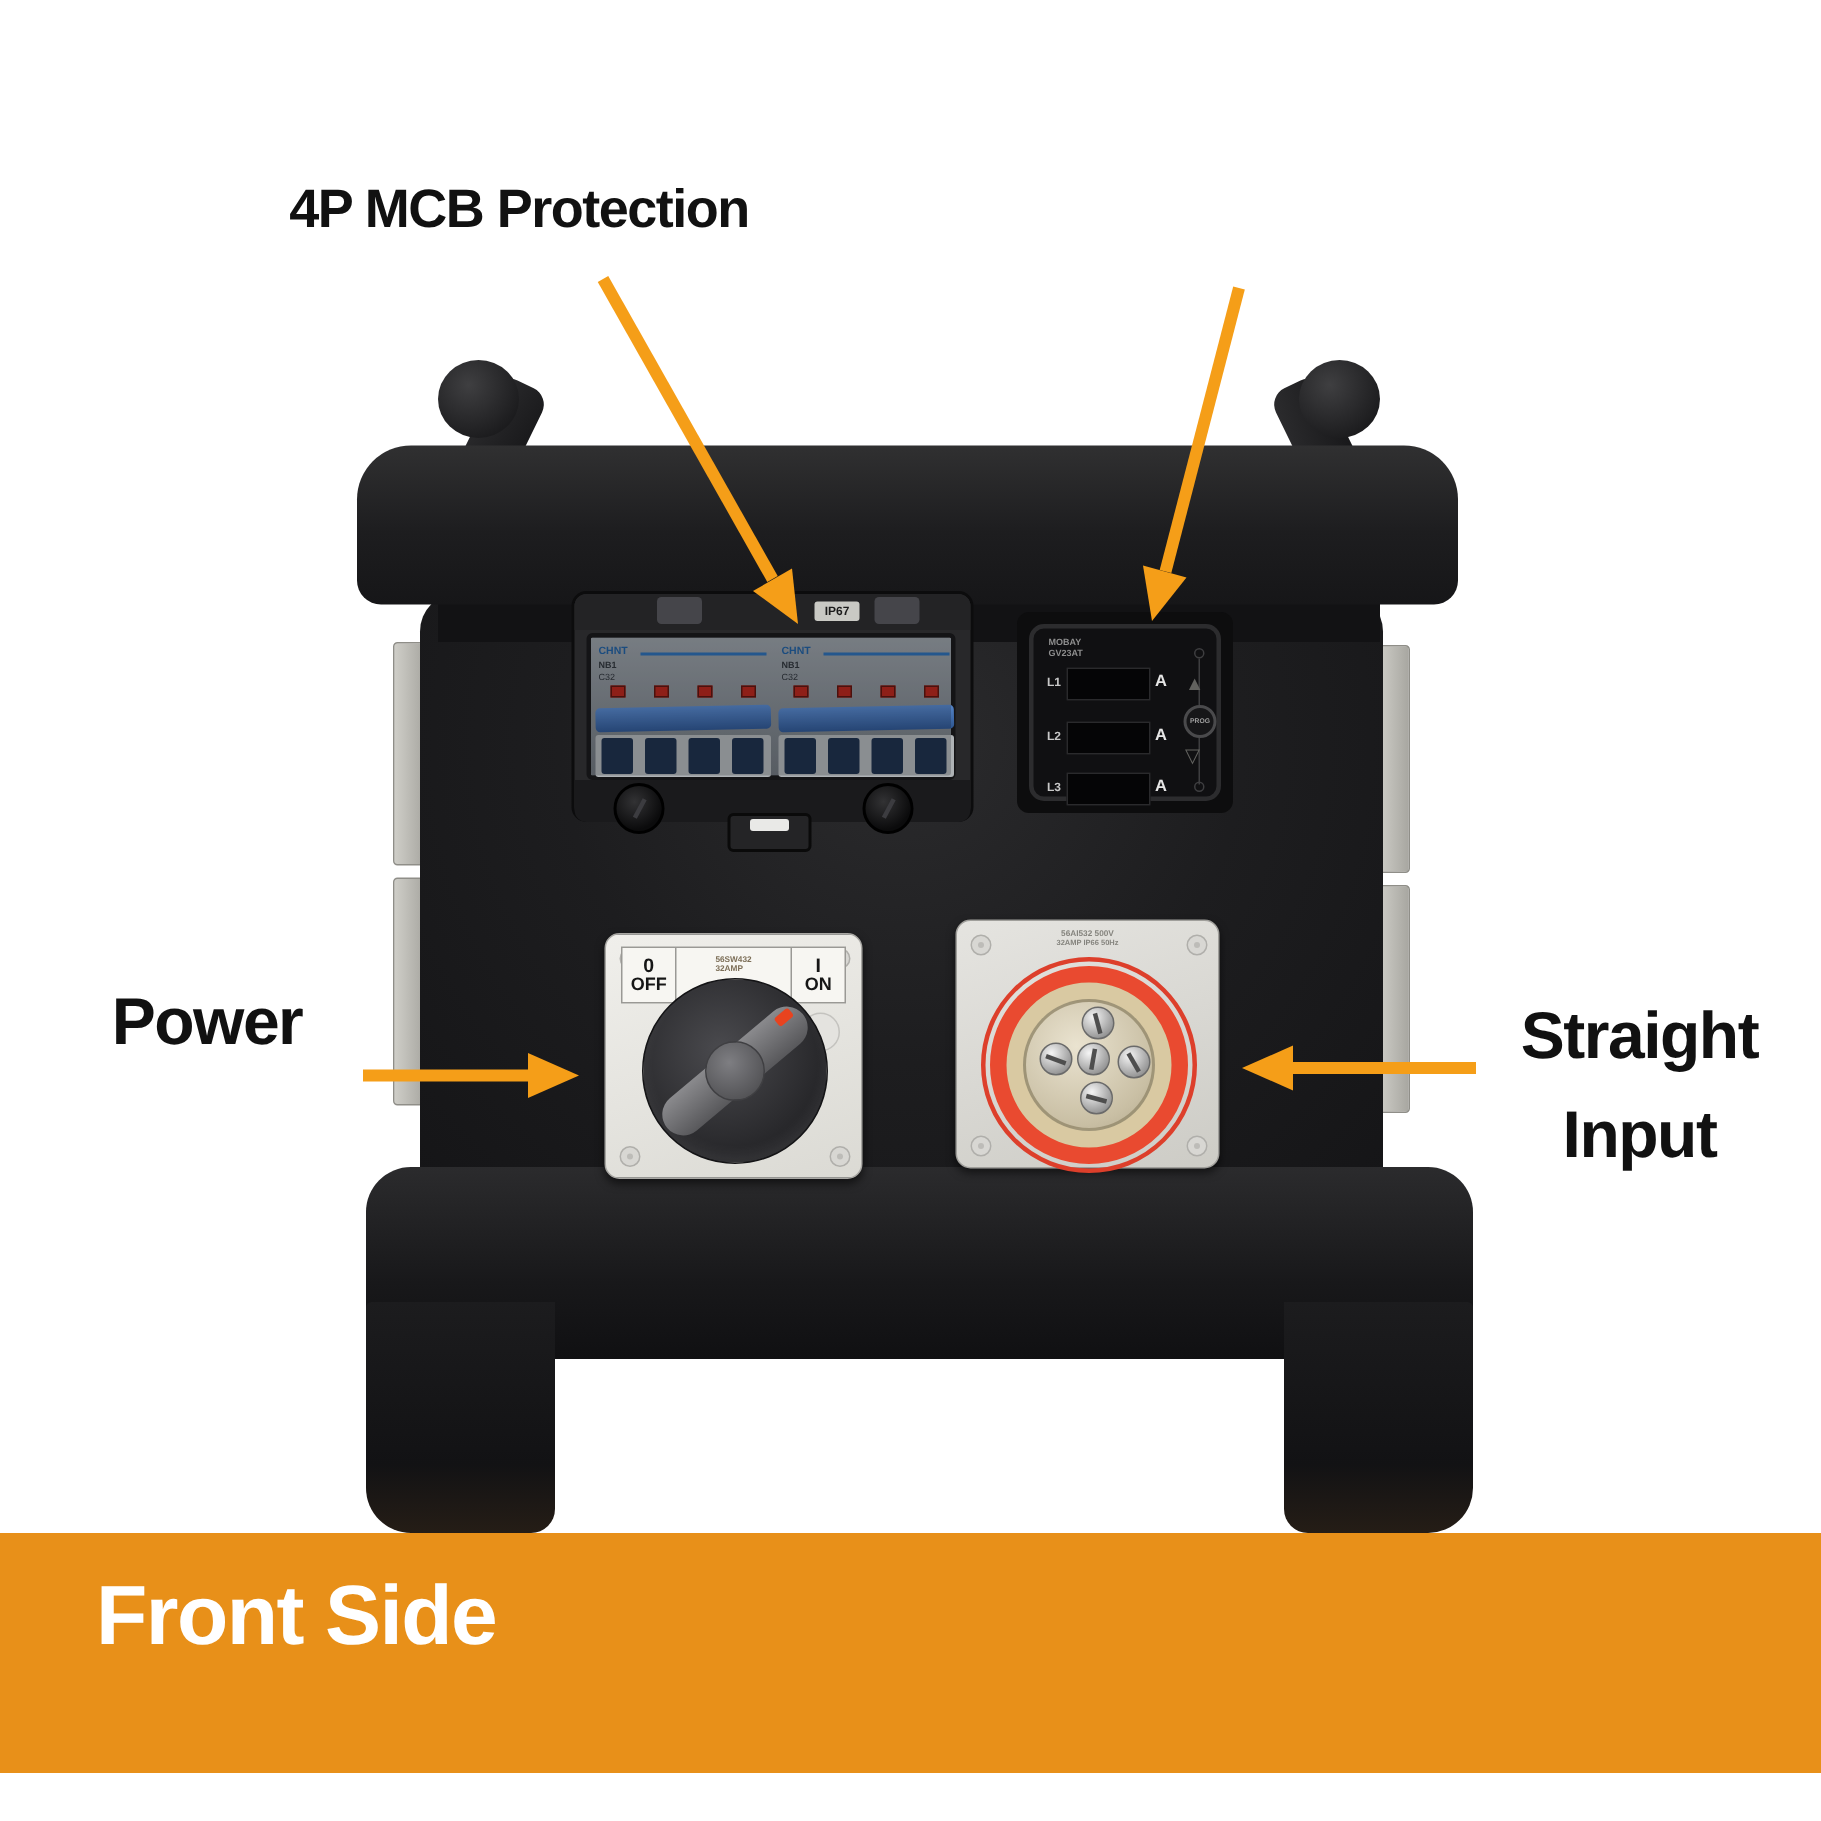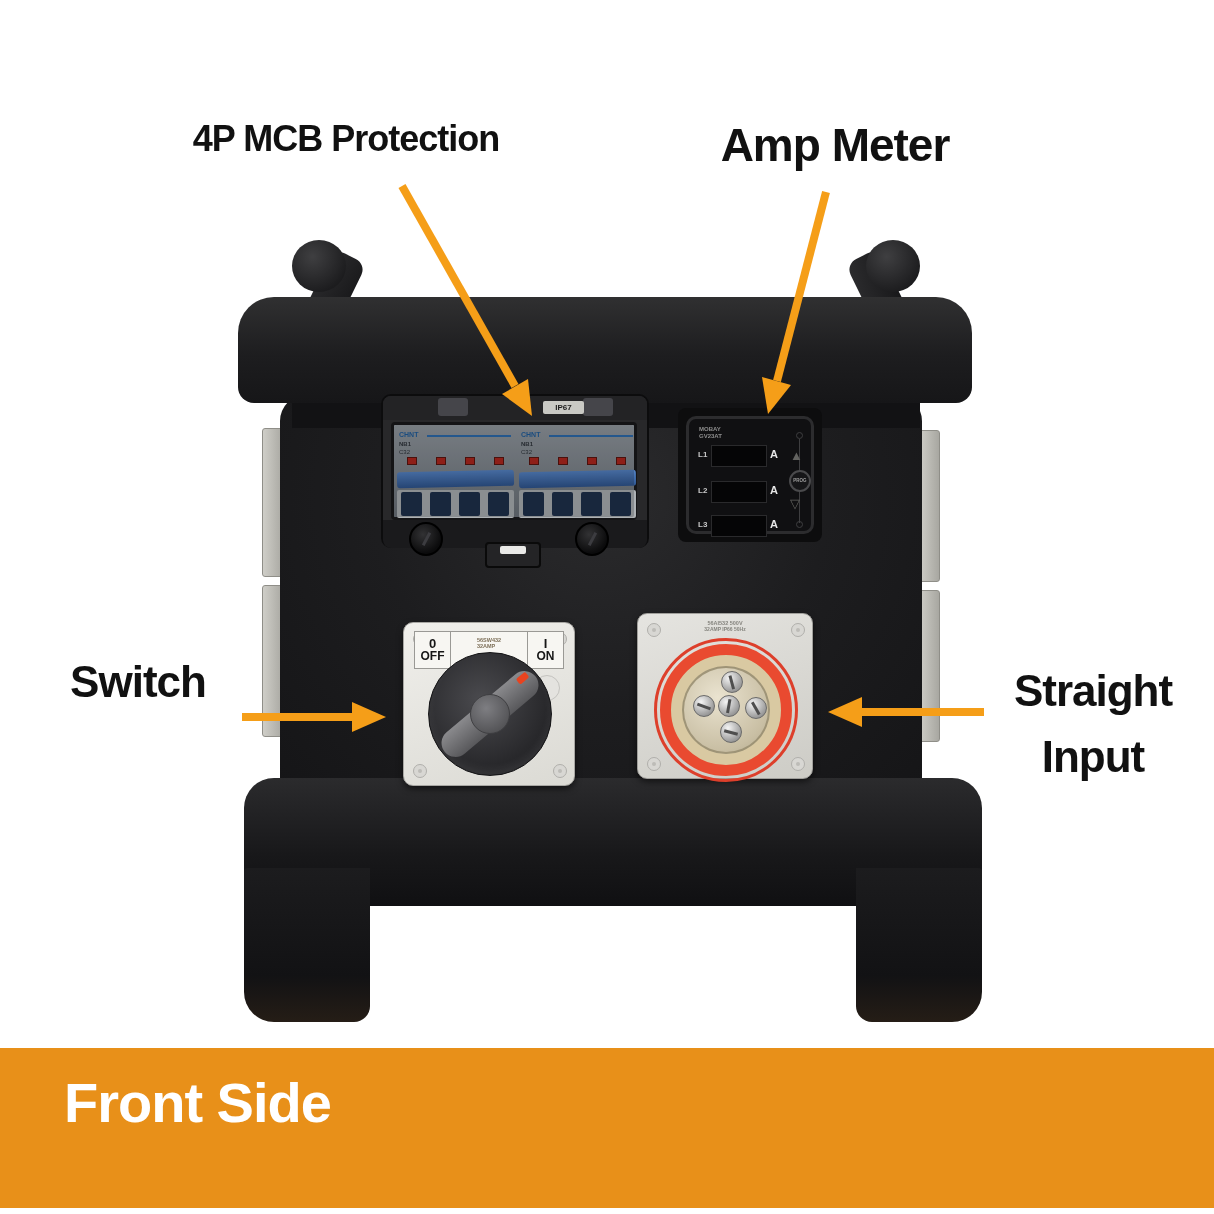--- a/index.html
+++ b/index.html
@@ -42,21 +42,21 @@
     background:linear-gradient(180deg,#1c1c1e,#121214 70%,#251d16);}
   .foot-l{left:244px;border-radius:4px 0 16px 30px;}
   .foot-r{left:856px;border-radius:0 4px 30px 16px;}
 
   
   .mcb{position:absolute;left:381px;top:394px;width:268px;height:154px;
     background:#28282a;border:2px solid #0c0c0d;border-radius:10px;box-sizing:border-box;}
   .mcb-hinge{position:absolute;left:0;top:0;width:100%;height:24px;background:#232325;
     border-radius:8px 8px 0 0;}
   .hinge-block{position:absolute;top:2px;width:30px;height:18px;background:#45454a;border-radius:3px;}
-  .ip-tag{position:absolute;left:160px;top:5px;width:41px;height:13px;background:#c9c9c4;
+  .ip-tag{position:absolute;left:160px;top:5px;width:30px;height:13px;background:#c9c9c4;
     color:#1c1c1c;font-size:8px;font-weight:700;text-align:center;line-height:13px;border-radius:2px;}
   .mcb-window{position:absolute;left:8px;top:26px;width:246px;height:98px;
     background:linear-gradient(180deg,#959ca2,#6c737a);border:3px solid #141416;border-radius:4px;box-sizing:border-box;}
   .mcb-window::after{content:"";position:absolute;inset:0;background:rgba(12,14,20,.22);border-radius:2px;}
   .brk{position:absolute;top:2px;width:117px;height:92px;}
   .brk-brand{position:absolute;left:2px;top:4px;font-size:7px;font-weight:700;color:#1f5e9e;}
   .brk-underline{position:absolute;left:30px;top:8px;width:84px;height:2px;background:#2b6cb0;}
   .brk-model{position:absolute;left:2px;top:14px;font-size:6px;color:#2e343a;font-weight:700;}
   .brk-rating{position:absolute;left:2px;top:22px;font-size:6px;color:#2e343a;}
   .dot{position:absolute;top:30px;width:8px;height:6px;background:#b3241a;border:1px solid #5c120c;}
@@ -130,21 +130,21 @@
     border:2px solid rgba(150,140,110,.85);box-sizing:border-box;}
   .pin{position:absolute;width:22px;height:22px;border-radius:50%;
     background:radial-gradient(circle at 35% 30%,#f5f5f5,#a8a8a8 60%,#787878);
     border:1px solid #6a6a6a;box-sizing:border-box;}
   .pin::after{content:"";position:absolute;left:3px;top:9px;width:14px;height:2.5px;background:#4e4e4e;}
   .pin-n::after{transform:rotate(75deg);} .pin-w::after{transform:rotate(20deg);}
   .pin-c::after{transform:rotate(100deg);} .pin-e::after{transform:rotate(60deg);}
   .pin-s::after{transform:rotate(15deg);}
 
   
-  .banner{position:absolute;left:0;top:1022px;width:1214px;height:160px;background:var(--banner-orange);margin-top:26px;}
+  .banner{position:absolute;left:0;top:1022px;width:1214px;height:160px;background:var(--banner-orange);}
   .banner-line{position:absolute;left:64px;color:var(--banner-text);font-weight:700;font-size:56px;letter-spacing:-1px;}
   .banner-l1{top:22px;} .banner-l2{top:106px;}
 </style>
 </head>
 <body>
 
 <div class="scene">
 
   <div class="handle-stem" style="left:314px;top:252px;transform:rotate(26deg);"></div>
   <div class="handle-head" style="left:292px;top:240px;"></div>
@@ -300,23 +300,22 @@
       <line x1="826" y1="192" x2="777" y2="381"></line>
       <polygon points="768,414 762,377 791,385" stroke="none"></polygon>
       <line x1="242" y1="717" x2="354" y2="717"></line>
       <polygon points="386,717 352,702 352,732" stroke="none"></polygon>
       <line x1="984" y1="712" x2="860" y2="712"></line>
       <polygon points="828,712 862,697 862,727" stroke="none"></polygon>
     </g>
   </svg>
 
   <div class="lbl lbl-mcb">4P MCB Protection</div>
-  <div class="lbl lbl-amp">Amp Meter</div>
   <div class="lbl lbl-switch">
-    <div>Switch</div>
+    <div>Power</div>
   </div>
   <div class="lbl lbl-inlet">
     <div>Straight</div>
     <div>Input</div>
   </div>
 
   <div class="banner">
     <div class="banner-line banner-l1">Front Side</div>
   </div>
 

